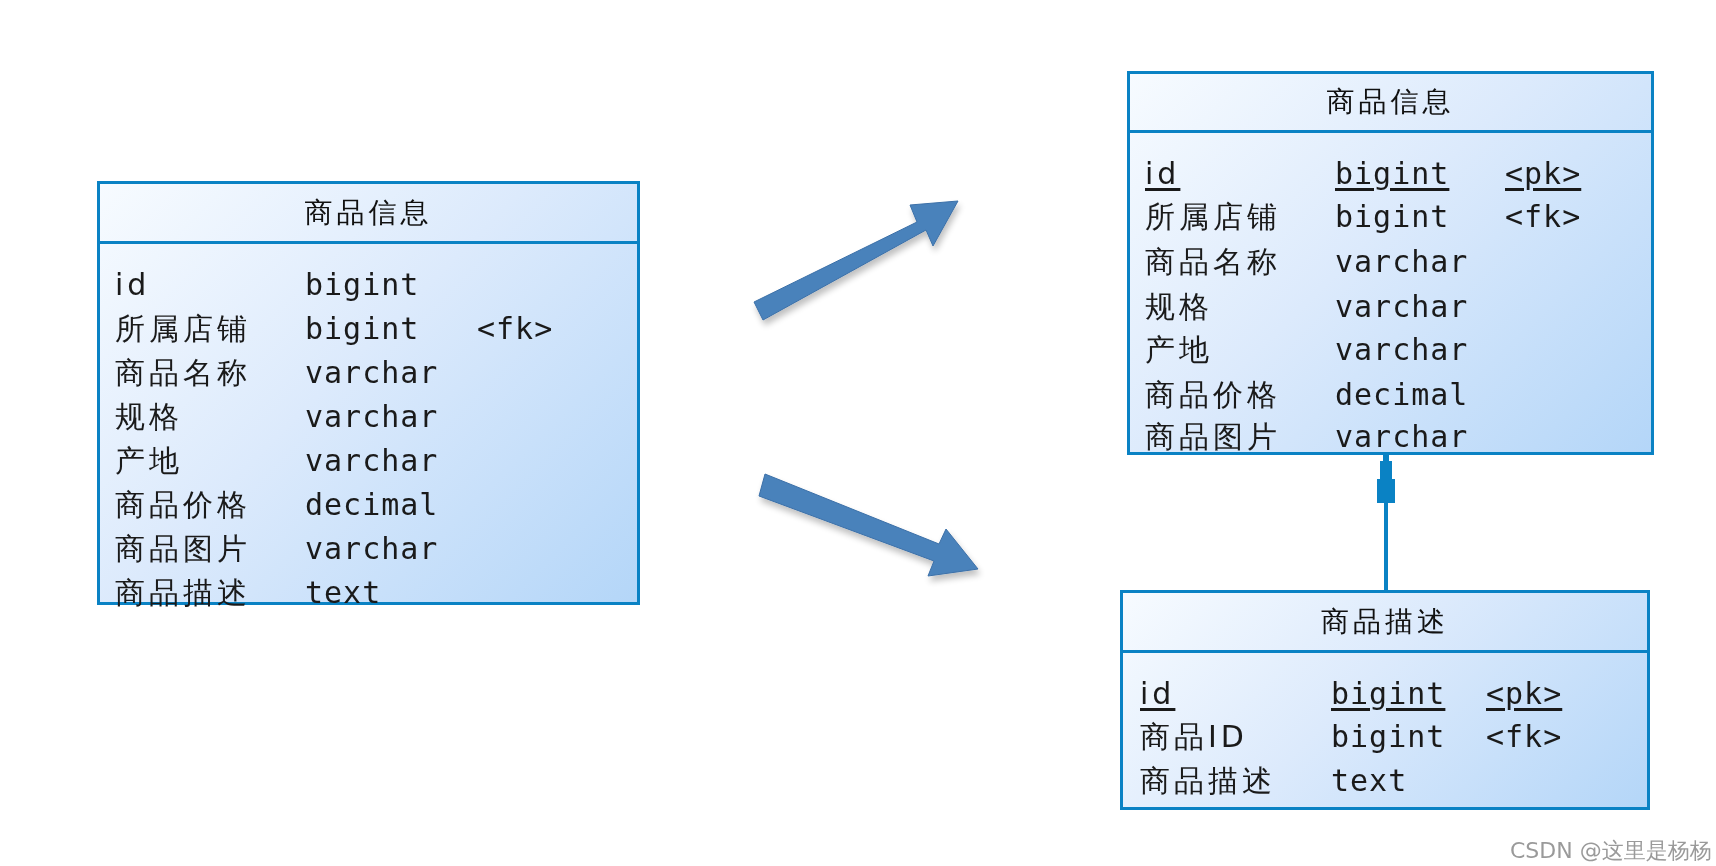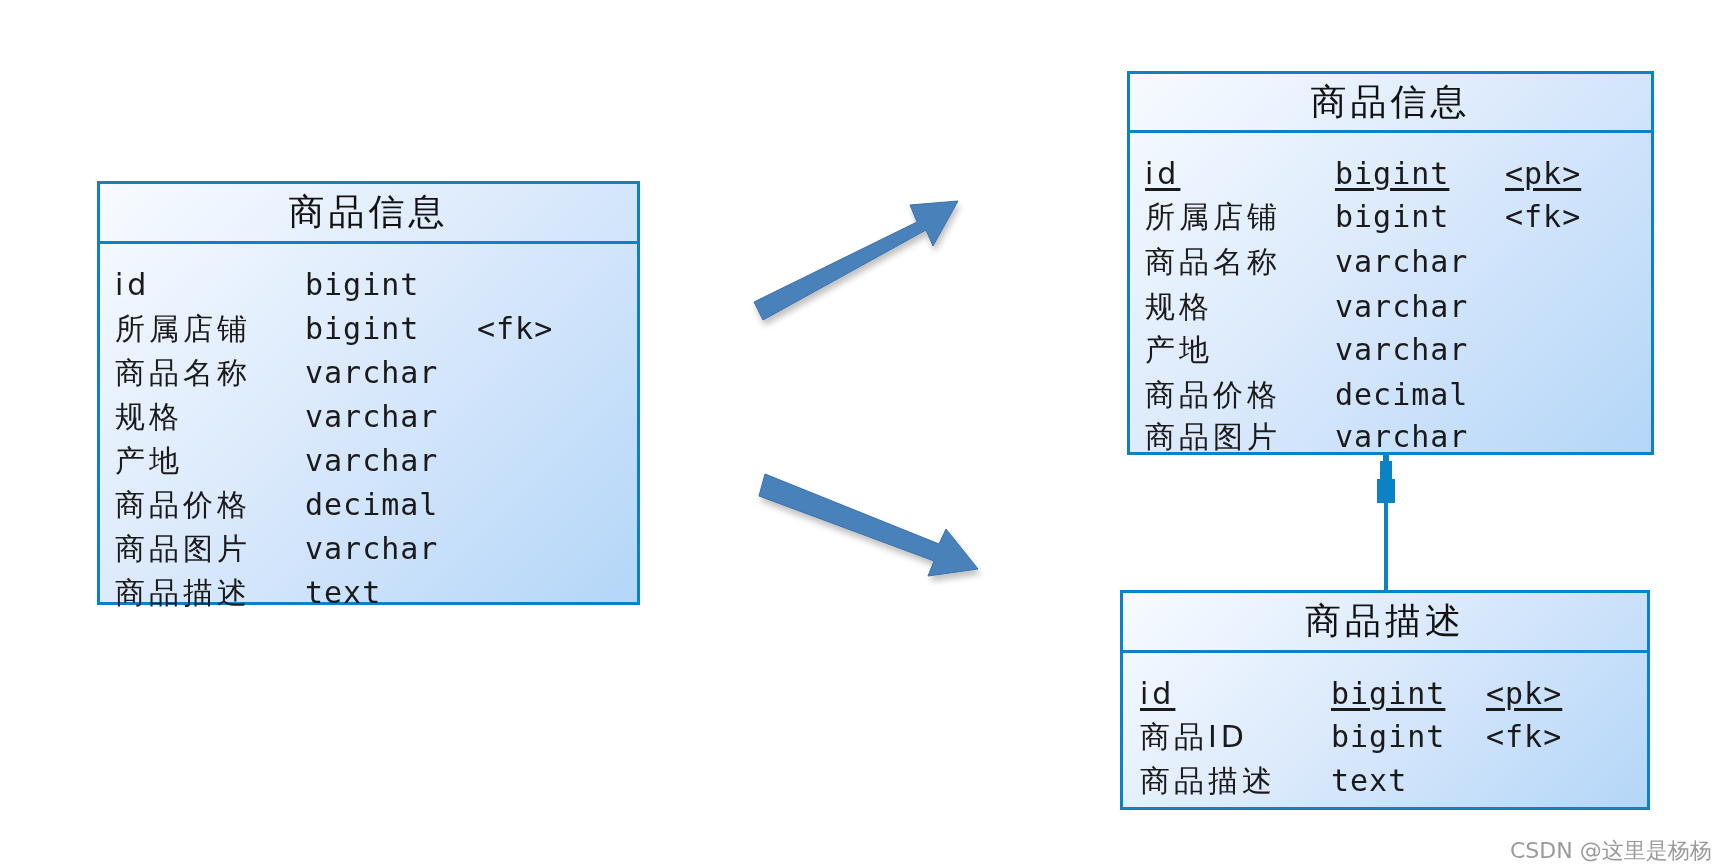--- a/index.html
+++ b/index.html
@@ -13,21 +13,21 @@
     box-sizing: border-box;
     border: 3px solid #0a82c4;
     background: linear-gradient(135deg, #f7fbff 0%, #dceafc 45%, #b4d6f8 100%);
   }
   .entity-header {
     position: absolute; left: 0; right: 0; top: 0;
     box-sizing: border-box;
     border-bottom: 3px solid #0a82c4;
     display: flex; align-items: center; justify-content: center;
     font-family: "DejaVu Sans", sans-serif;
-    font-size: 36px; color: #111; letter-spacing: 4px;
+    font-size: 28px; color: #111; letter-spacing: 4px;
   }
   .row {
     position: absolute; left: 0; right: 0; height: 40px;
     font-size: 30px; color: #1a1a1a; line-height: 40px;
     white-space: nowrap;
   }
   .cell { position: absolute; top: 18px; }
   .cell.name { font-family: "DejaVu Sans", sans-serif; letter-spacing: 4px; }
   .cell.type, .cell.key { font-family: "DejaVu Sans Mono", monospace; letter-spacing: 1px; }
   .pk .cell { text-decoration: underline; text-decoration-thickness: 3px; text-underline-offset: 4px; }

